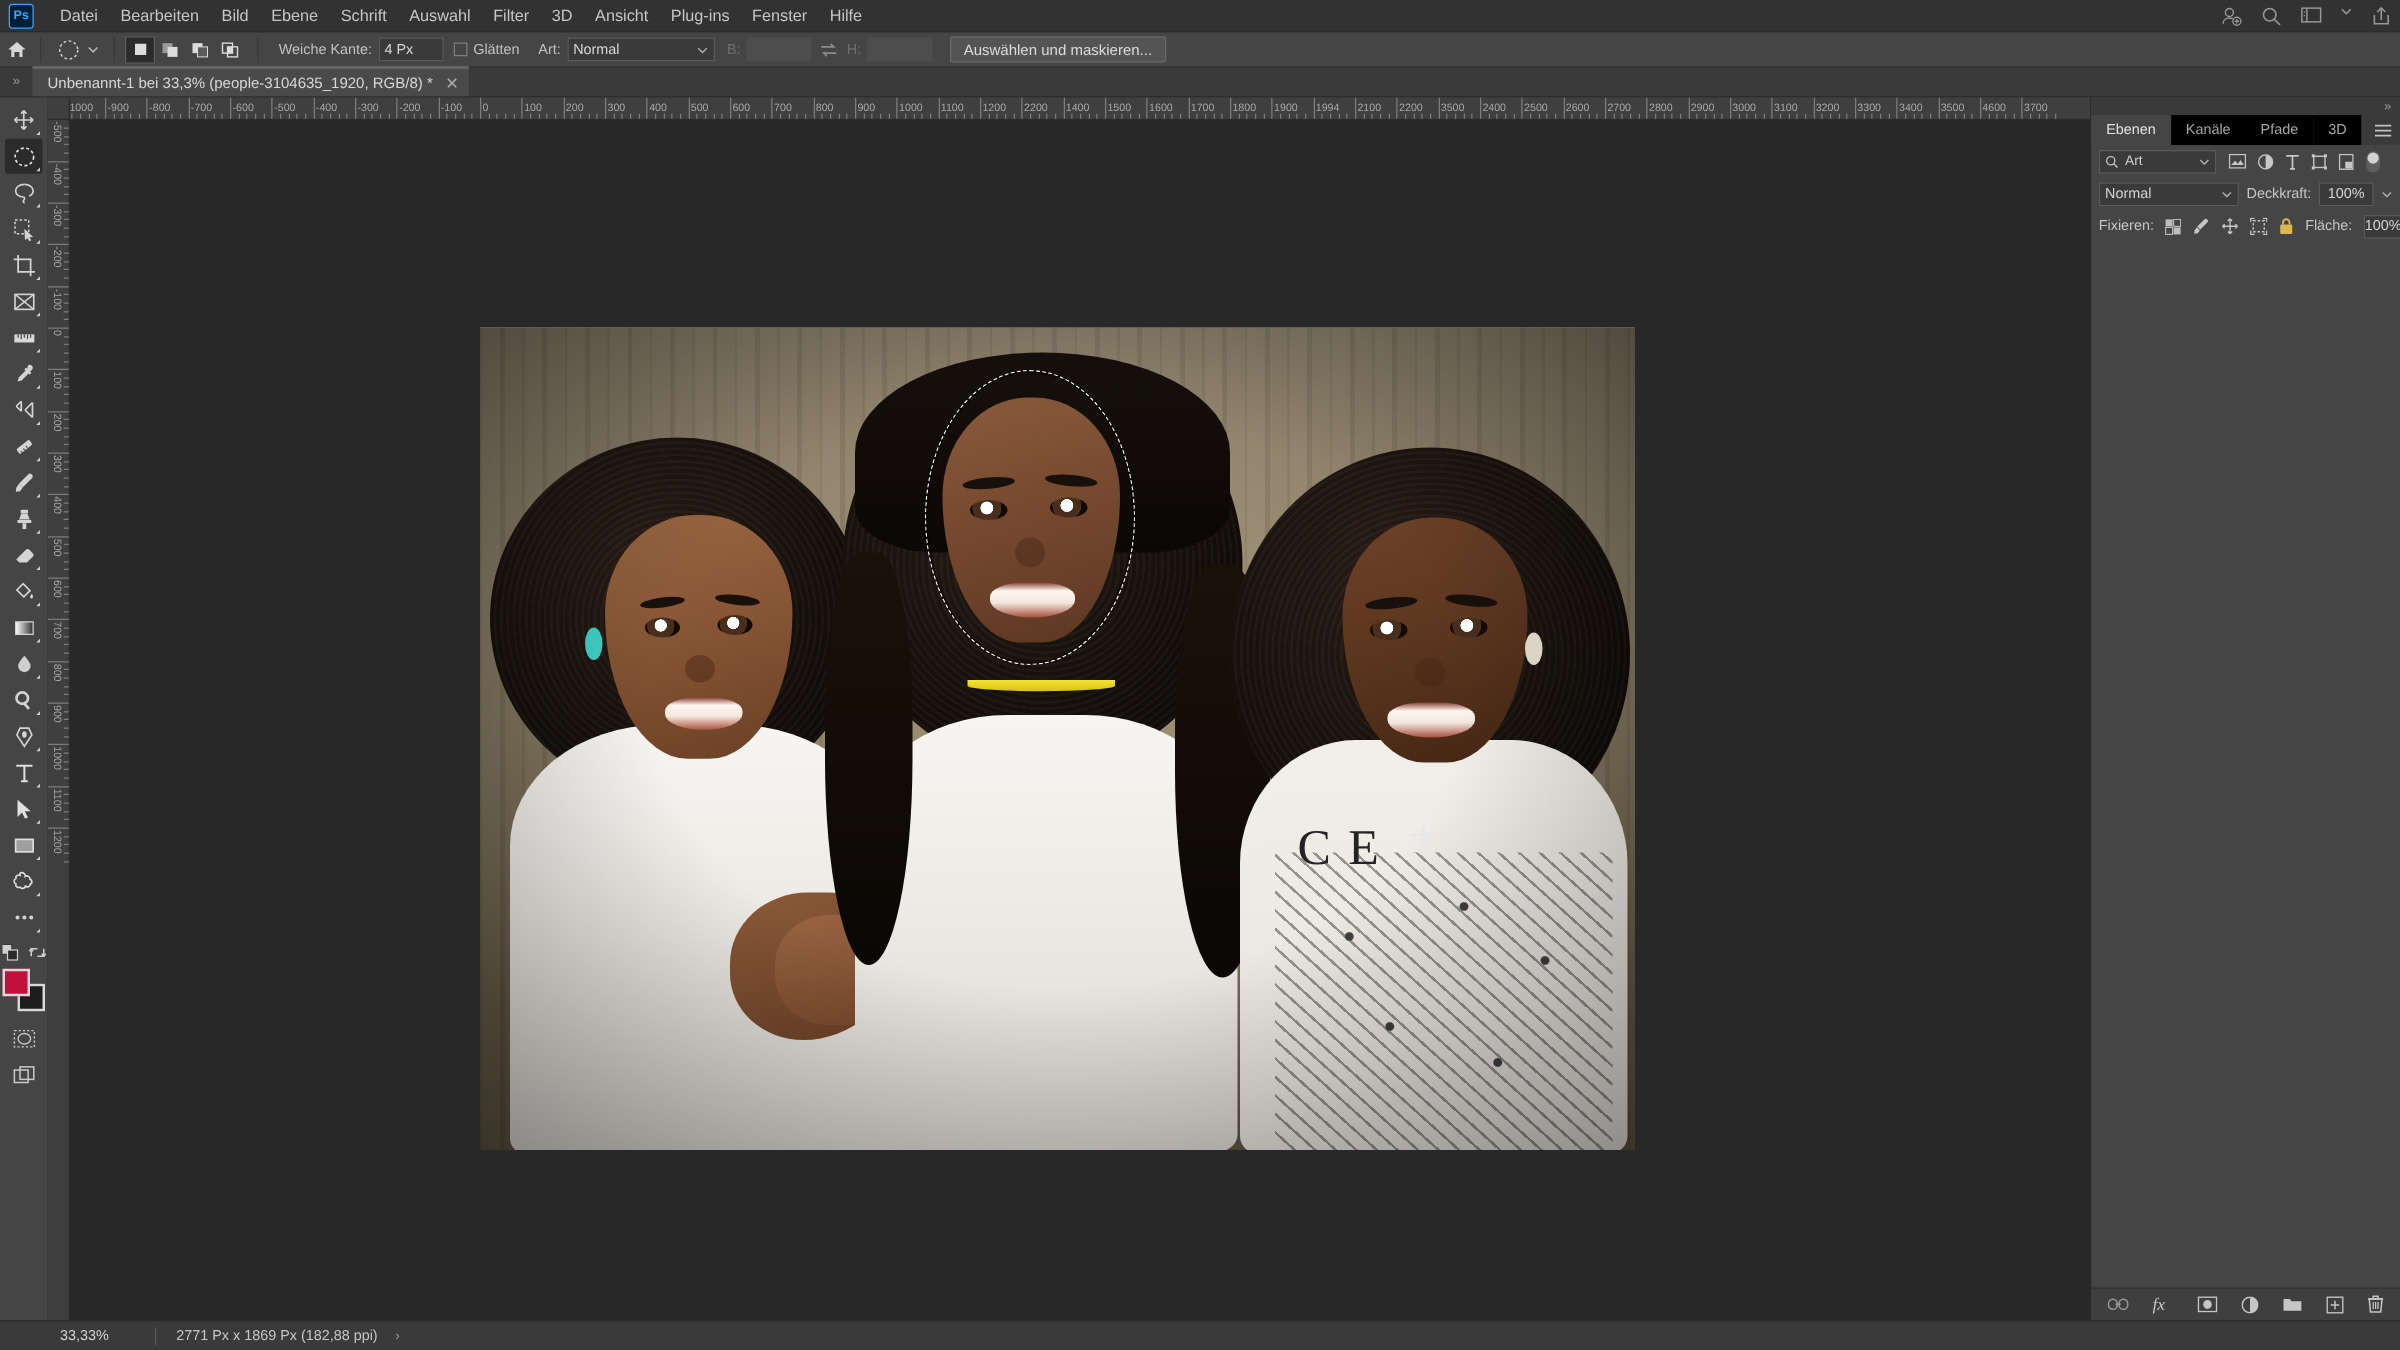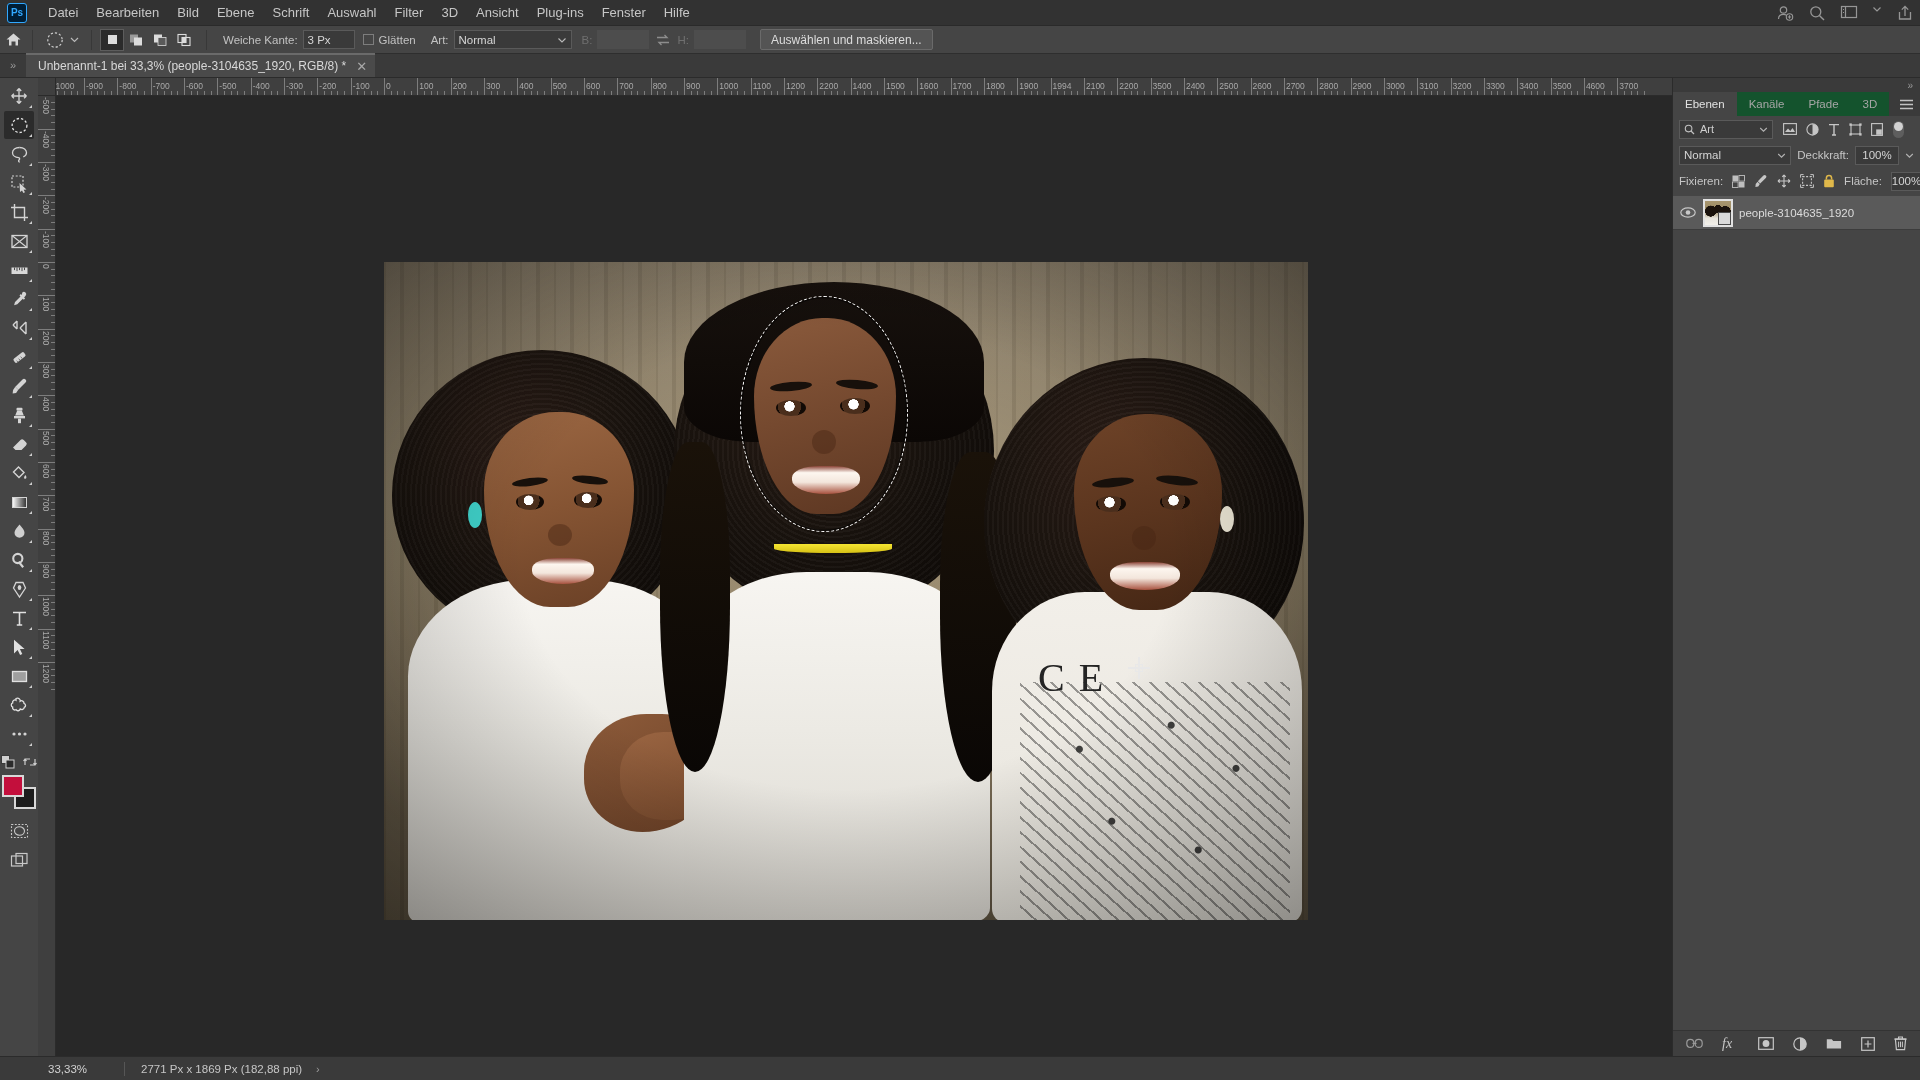--- a/index.html
+++ b/index.html
@@ -247,21 +247,21 @@
   .dock-collapse {
     height: 14px; display: flex; justify-content: flex-end; align-items: center;
     padding-right: 7px; color: #9a9a9a; font-size: 10px; background: #3a3a3a;
   }
   .panel-tabs {
     display: flex; align-items: stretch; height: 24px; background: #3a3a3a;
     position: relative;
   }
   .ptab {
     padding: 0 12px; display: flex; align-items: center;
-    color: #a6a6a6; font-size: 11.5px; background: #14532d;
+    color: #a6a6a6; font-size: 11.5px; background: #000000;
   }
   .ptab.active { background: #454545; color: #e2e2e2; }
   .ptab-menu {
     position: absolute; right: 6px; top: 0; height: 24px;
     display: flex; align-items: center;
   }
   .panel-body { padding: 0; }
   .filter-row {
     display: flex; align-items: center; height: 26px; padding: 0 6px; gap: 6px;
   }
@@ -445,21 +445,21 @@
         <svg width="16" height="15" viewBox="0 0 16 15">
             <rect x="2" y="2.5" width="8" height="8" fill="none" stroke="#dcdcdc" stroke-width="1.1"></rect>
             <rect x="6" y="5.5" width="8" height="8" fill="none" stroke="#dcdcdc" stroke-width="1.1"></rect>
             <rect x="6" y="5.5" width="4" height="5" fill="#dcdcdc"></rect>
           </svg>
       </div>
     </div>
     <div class="opt-sep" style="margin-left:10px;"></div>
 
     <span class="opt-label">Weiche Kante:</span>
-    <span class="opt-input">3 Px</span>
+    <span class="opt-input">4 Px</span>
 
     <span class="opt-check"></span>
     <span class="opt-label" style="margin-left:0;">Glätten</span>
 
     <span class="opt-label">Art:</span>
     <span class="opt-select">
       <span>Normal</span>
       <svg width="10" height="10" viewBox="0 0 10 10">
           <path d="M1.5 3.5 L5 7 L8.5 3.5" fill="none" stroke="#b9b9b9" stroke-width="1.1"></path>
         </svg>
@@ -1275,33 +1275,20 @@
             </svg>
         </span>
         <span class="op-label" style="margin-left:auto;">Fläche:</span>
         <span class="op-val">100%</span>
         <svg width="9" height="9" viewBox="0 0 9 9">
             <path d="M1.2 3 L4.5 6.2 L7.8 3" fill="none" stroke="#b3b3b3" stroke-width="1.1"></path>
           </svg>
       </div>
 
       <div class="layers-list" id="layers-list">
-          <div class="layer-row selected">
-            <div class="layer-eye">
-              <svg width="16" height="11" viewBox="0 0 16 11">
-                <ellipse cx="8" cy="5.5" rx="7.2" ry="4.6" fill="none" stroke="#c8c8c8" stroke-width="1.2"></ellipse>
-                <circle cx="8" cy="5.5" r="2.3" fill="#c8c8c8"></circle>
-              </svg>
-            </div>
-            <div class="layer-thumb sel-border">
-              <div class="thumb-photo"></div>
-              <div class="so-badge"></div>
-            </div>
-            <div class="layer-name">people-3104635_1920</div>
-          </div>
         </div>
     </div>
 
     <div class="panel-bottom">
       <span>
         <svg width="17" height="11" viewBox="0 0 17 11">
             <rect x="0.8" y="1.4" width="7" height="8" rx="3.5" fill="none" stroke="#9a9a9a" stroke-width="1.2"></rect>
             <rect x="9.2" y="1.4" width="7" height="8" rx="3.5" fill="none" stroke="#9a9a9a" stroke-width="1.2"></rect>
             <path d="M6.5 5.4h4" stroke="#9a9a9a" stroke-width="1.2"></path>
           </svg>

